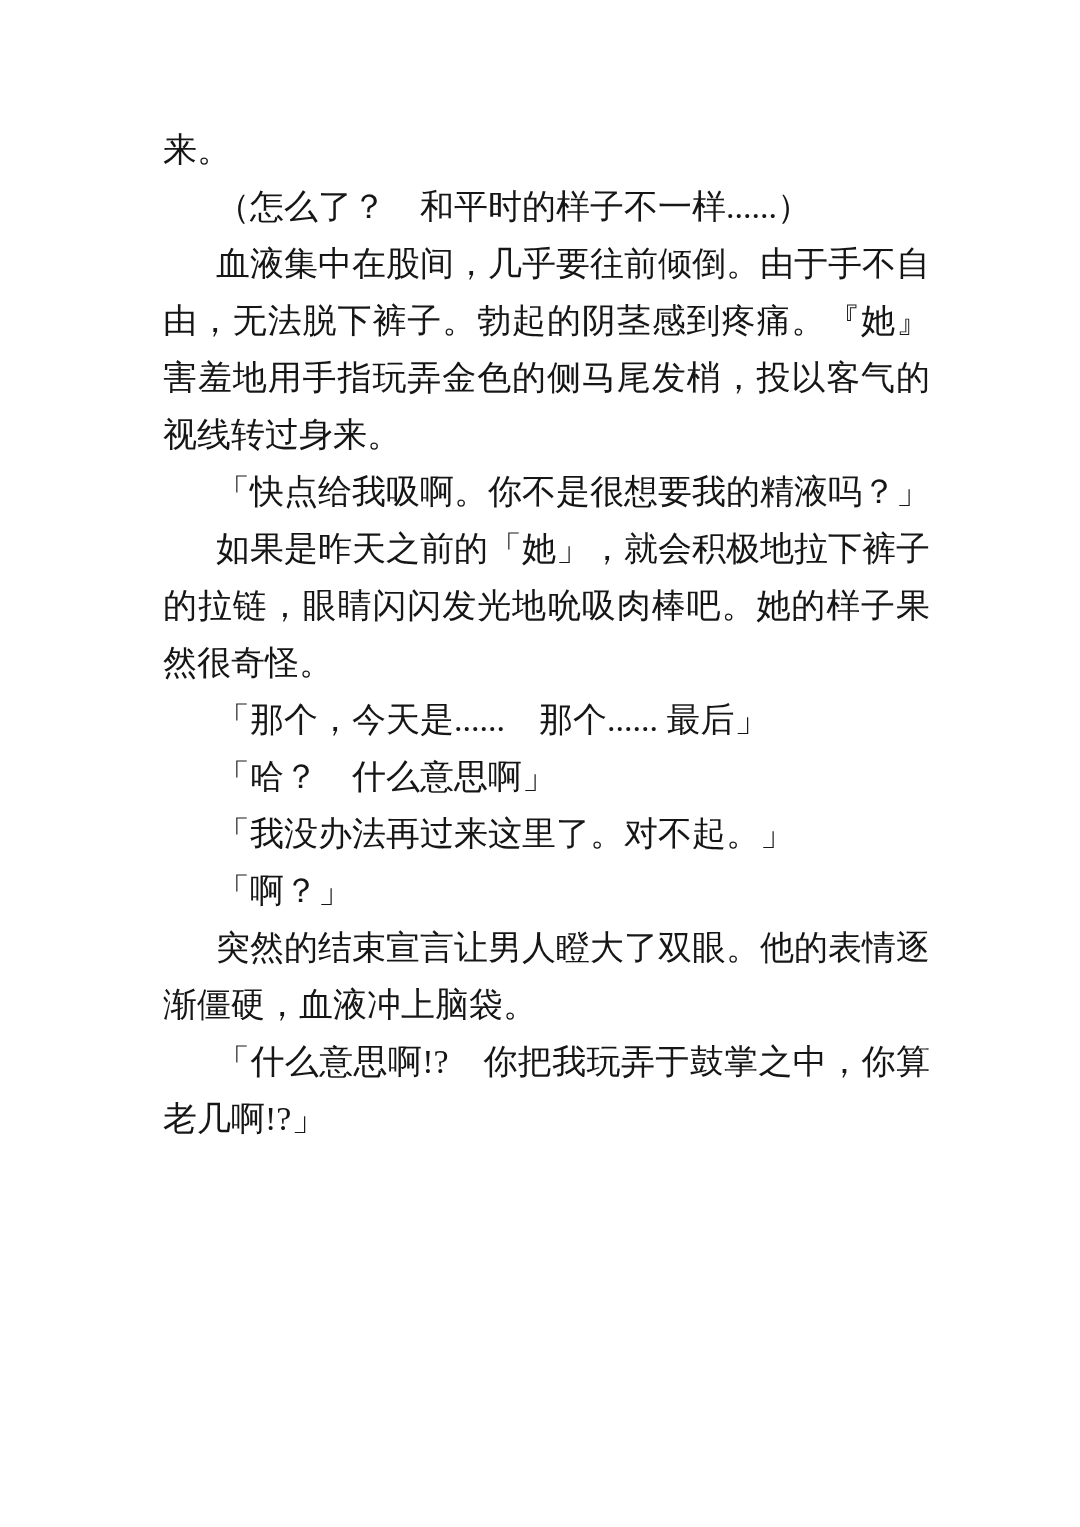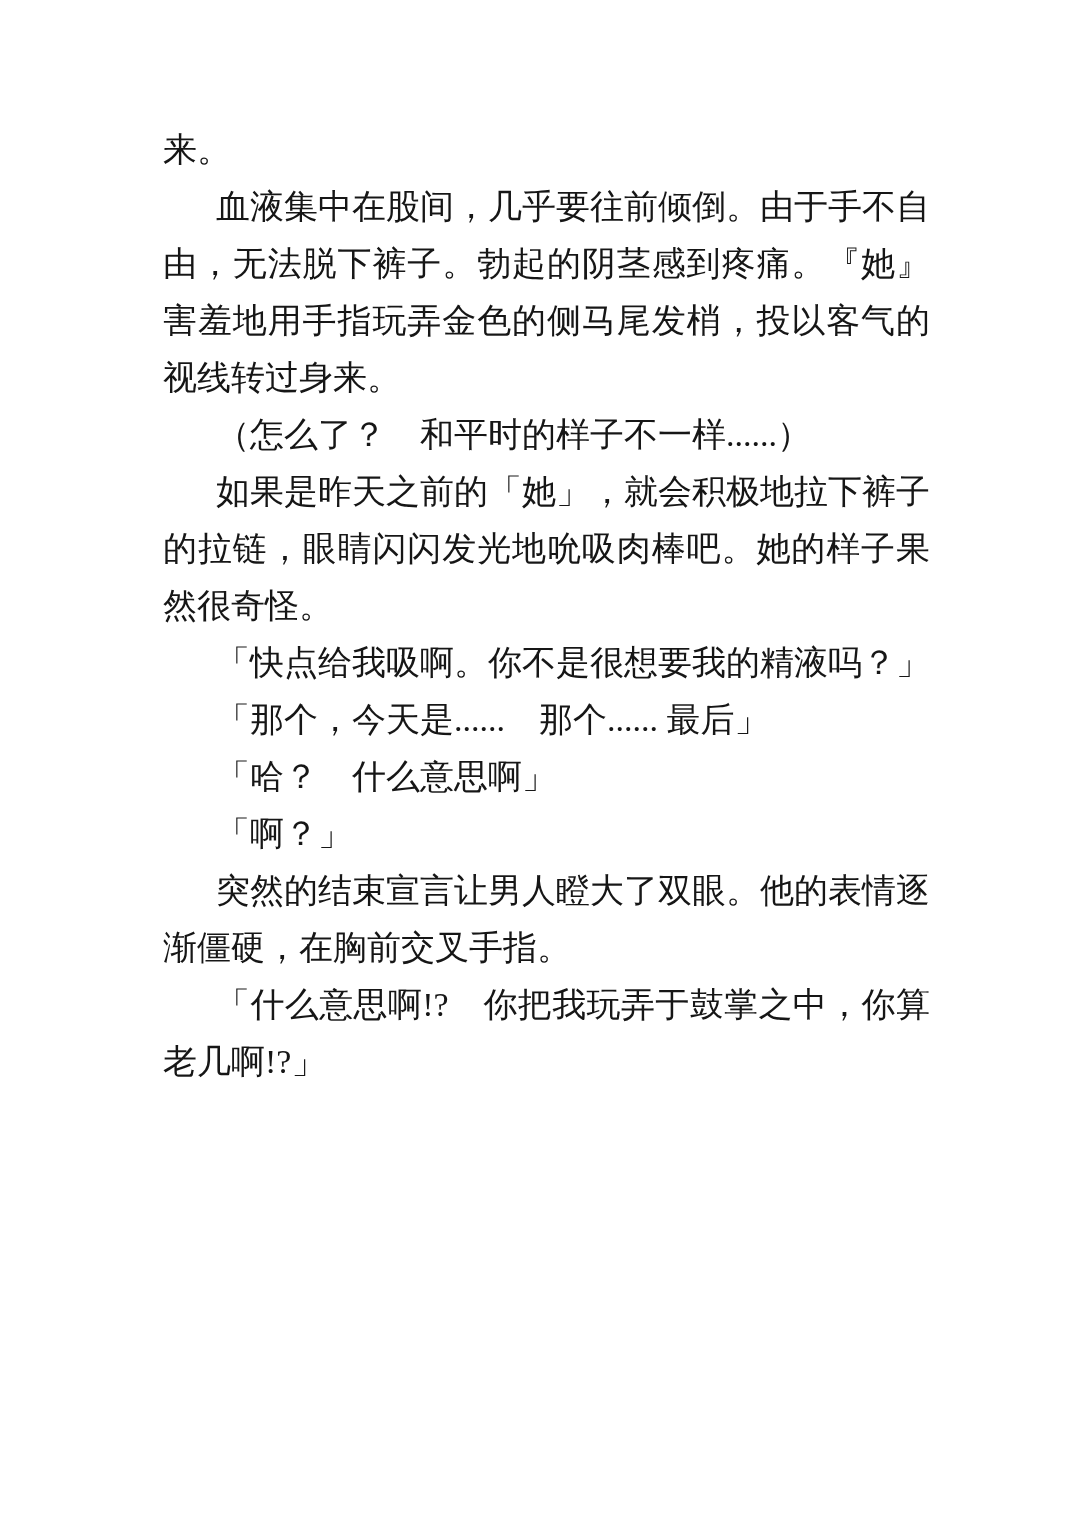--- a/index.html
+++ b/index.html
@@ -32,24 +32,25 @@
   .text-block p.no-indent{
     text-indent:0;
   }
 </style>
 </head>
 <body>
 
 <div class="page">
   <div class="text-block">
     <p class="no-indent">来。</p>
+    <p>（怎么了？　和平时的样子不一样......）</p>
     <p>血液集中在股间，几乎要往前倾倒。由于手不自由，无法脱下裤子。勃起的阴茎感到疼痛。『她』害羞地用手指玩弄金色的侧马尾发梢，投以客气的视线转过身来。</p>
-    <p>（怎么了？　和平时的样子不一样......）</p>
+    <p>「快点给我吸啊。你不是很想要我的精液吗？」</p>
     <p>如果是昨天之前的「她」，就会积极地拉下裤子的拉链，眼睛闪闪发光地吮吸肉棒吧。她的样子果然很奇怪。</p>
-    <p>「快点给我吸啊。你不是很想要我的精液吗？」</p>
     <p>「那个，今天是......　那个...... 最后」</p>
     <p>「哈？　什么意思啊」</p>
+    <p>「我没办法再过来这里了。对不起。」</p>
     <p>「啊？」</p>
-    <p>突然的结束宣言让男人瞪大了双眼。他的表情逐渐僵硬，在胸前交叉手指。</p>
+    <p>突然的结束宣言让男人瞪大了双眼。他的表情逐渐僵硬，血液冲上脑袋。</p>
     <p>「什么意思啊!?　你把我玩弄于鼓掌之中，你算老几啊!?」</p>
 
   </div>
 </div>
 
 </body></html>

